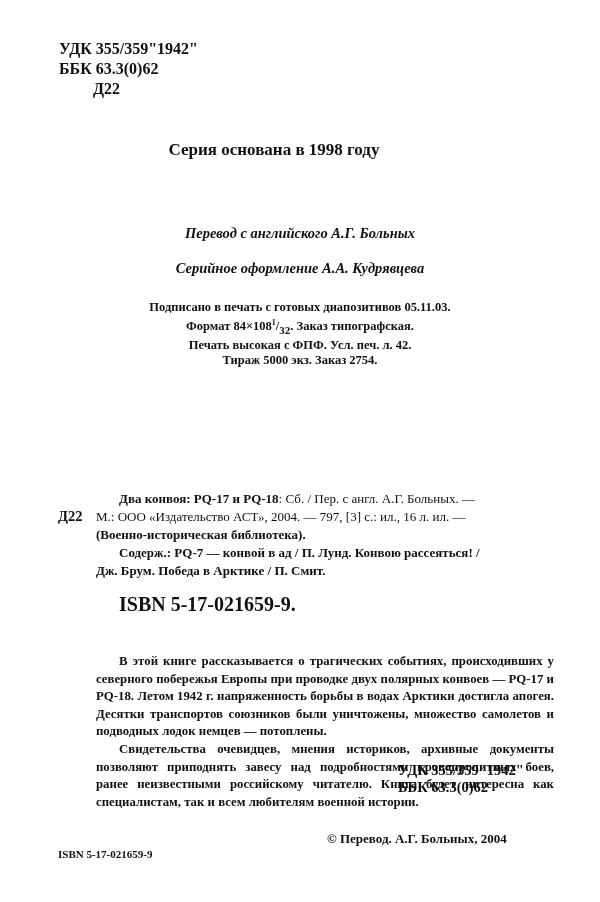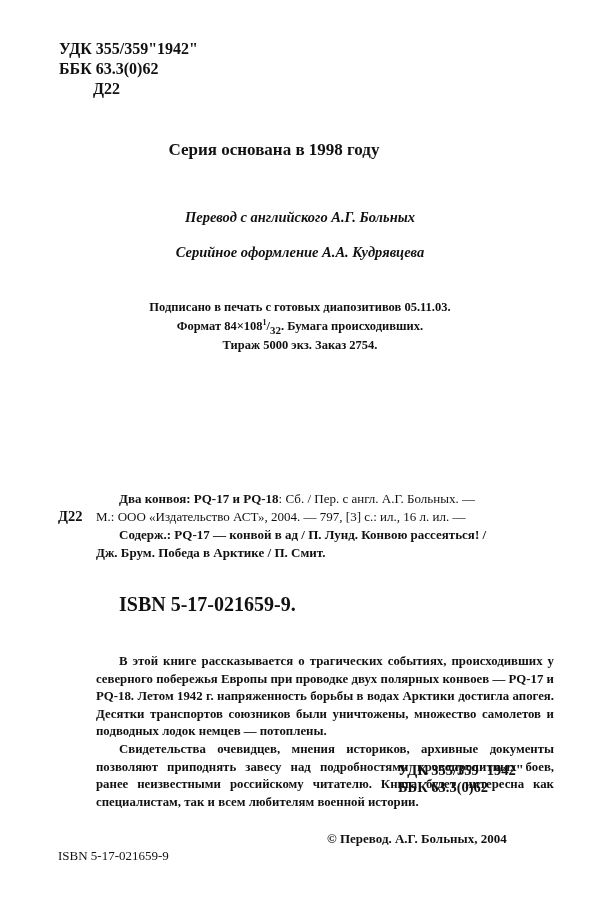--- a/index.html
+++ b/index.html
@@ -16,69 +16,71 @@
       color: #111111;
     }
     .abs { position: absolute; white-space: nowrap; }
     .bold { font-weight: bold; }
 
     .top-codes { left: 59px; top: 39px; font-size: 16px; line-height: 20px; font-weight: bold; }
     .top-codes .d22 { padding-left: 34px; }
 
     .series { left: 0; width: 548px; top: 140px; text-align: center; font-size: 17px; font-weight: bold; }
 
-    .credit { left: 0; width: 600px; text-align: center; font-size: 14.5px; font-style: italic; font-weight: bold; }
+    .credit { left: 0; width: 600px; text-align: center; font-size: 14.5px; font-style: italic; font-weight: bold; margin-top: 16px; }
     .credit.c1 { top: 209px; }
     .credit.c2 { top: 244px; }
 
     .imprint { left: 0; width: 600px; top: 300px; text-align: center; font-size: 12.5px; line-height: 15px; font-weight: bold; }
     .imprint sup { font-size: 8px; }
     .imprint sub { font-size: 11px; }
 
     .biblio { left: 96px; top: 490px; font-size: 13px; line-height: 18px; }
     .biblio .line { white-space: nowrap; }
     .biblio .indent { padding-left: 23px; }
     .d22-left { left: 58px; top: 508px; font-size: 14.5px; font-weight: bold; }
 
     .isbn-mid { left: 119px; top: 593px; font-size: 20px; font-weight: bold; }
 
     .annot { left: 96px; top: 622px; width: 458px; font-size: 12.8px; line-height: 17.6px; font-weight: bold; text-align: justify; white-space: normal; margin-top: 31px; }
     .annot p { margin: 0; text-indent: 23px; }
 
     .bottom-codes { left: 398px; top: 762px; font-size: 14.5px; line-height: 17px; font-weight: bold; }
 
-    .isbn-bottom { left: 58px; top: 848px; font-size: 13px; font-weight: normal; }
+    .isbn-bottom { left: 58px; top: 848px; font-size: 11px; font-weight: bold; }
     .copyrights { left: 327px; top: 830px; font-size: 13px; line-height: 18px; font-weight: bold; }
   </style>
 </head>
 <body>
 
 <div class="abs top-codes">
   <div>УДК 355/359"1942"</div>
   <div>ББК 63.3(0)62</div>
   <div class="d22">Д22</div>
 </div>
 
 <div class="abs series">Серия основана в 1998 году</div>
 
 <div class="abs credit c1">Перевод с английского А.Г. Больных</div>
 <div class="abs credit c2">Серийное оформление А.А. Кудрявцева</div>
 
 <div class="abs imprint">
   <div>Подписано в печать с готовых диапозитивов 05.11.03.</div>
-  <div><span>Формат 84×108</span><sup>1</sup>/<sub>32</sub><span>. Бумага происходивших.</span></div>
+  <div><span>Формат 84×108</span><sup>1</sup>/<sub>32</sub><span>. Заказ типографская.</span></div>
+  <div>Печать высокая с ФПФ. Усл. печ. л. 42.</div>
   <div>Тираж 5000 экз. Заказ 2754.</div>
 </div>
 
 <div class="abs d22-left">Д22</div>
 
 <div class="abs biblio">
   <div class="line indent"><span class="bold">Два конвоя: PQ-17 и PQ-18</span><span>: Сб. / Пер. с англ. А.Г. Больных. —</span></div>
   <div class="line">М.: ООО «Издательство АСТ», 2004. — 797, [3] с.: ил., 16 л. ил. —</div>
-  <div class="line indent bold">Содерж.: PQ-17 — конвой в ад / П. Лунд. Конвою рассеяться! /</div>
+  <div class="line bold">(Военно-историческая библиотека).</div>
+  <div class="line indent bold">Содерж.: PQ-7 — конвой в ад / П. Лунд. Конвою рассеяться! /</div>
   <div class="line bold">Дж. Брум. Победа в Арктике / П. Смит.</div>
 </div>
 
 <div class="abs isbn-mid">ISBN 5-17-021659-9.</div>
 
 <div class="abs annot">
   <p>В этой книге рассказывается о трагических событиях, происходивших у северного побережья Европы при проводке двух полярных конвоев — PQ-17 и PQ-18. Летом 1942 г. напряженность борьбы в водах Арктики достигла апогея. Десятки транспортов союзников были уничтожены, множество самолетов и подводных лодок немцев — потоплены.</p>
   <p>Свидетельства очевидцев, мнения историков, архивные документы позволяют приподнять завесу над подробностями кровопролитных боев, ранее неизвестными российскому читателю. Книга будет интересна как специалистам, так и всем любителям военной истории.</p>
 </div>
 

